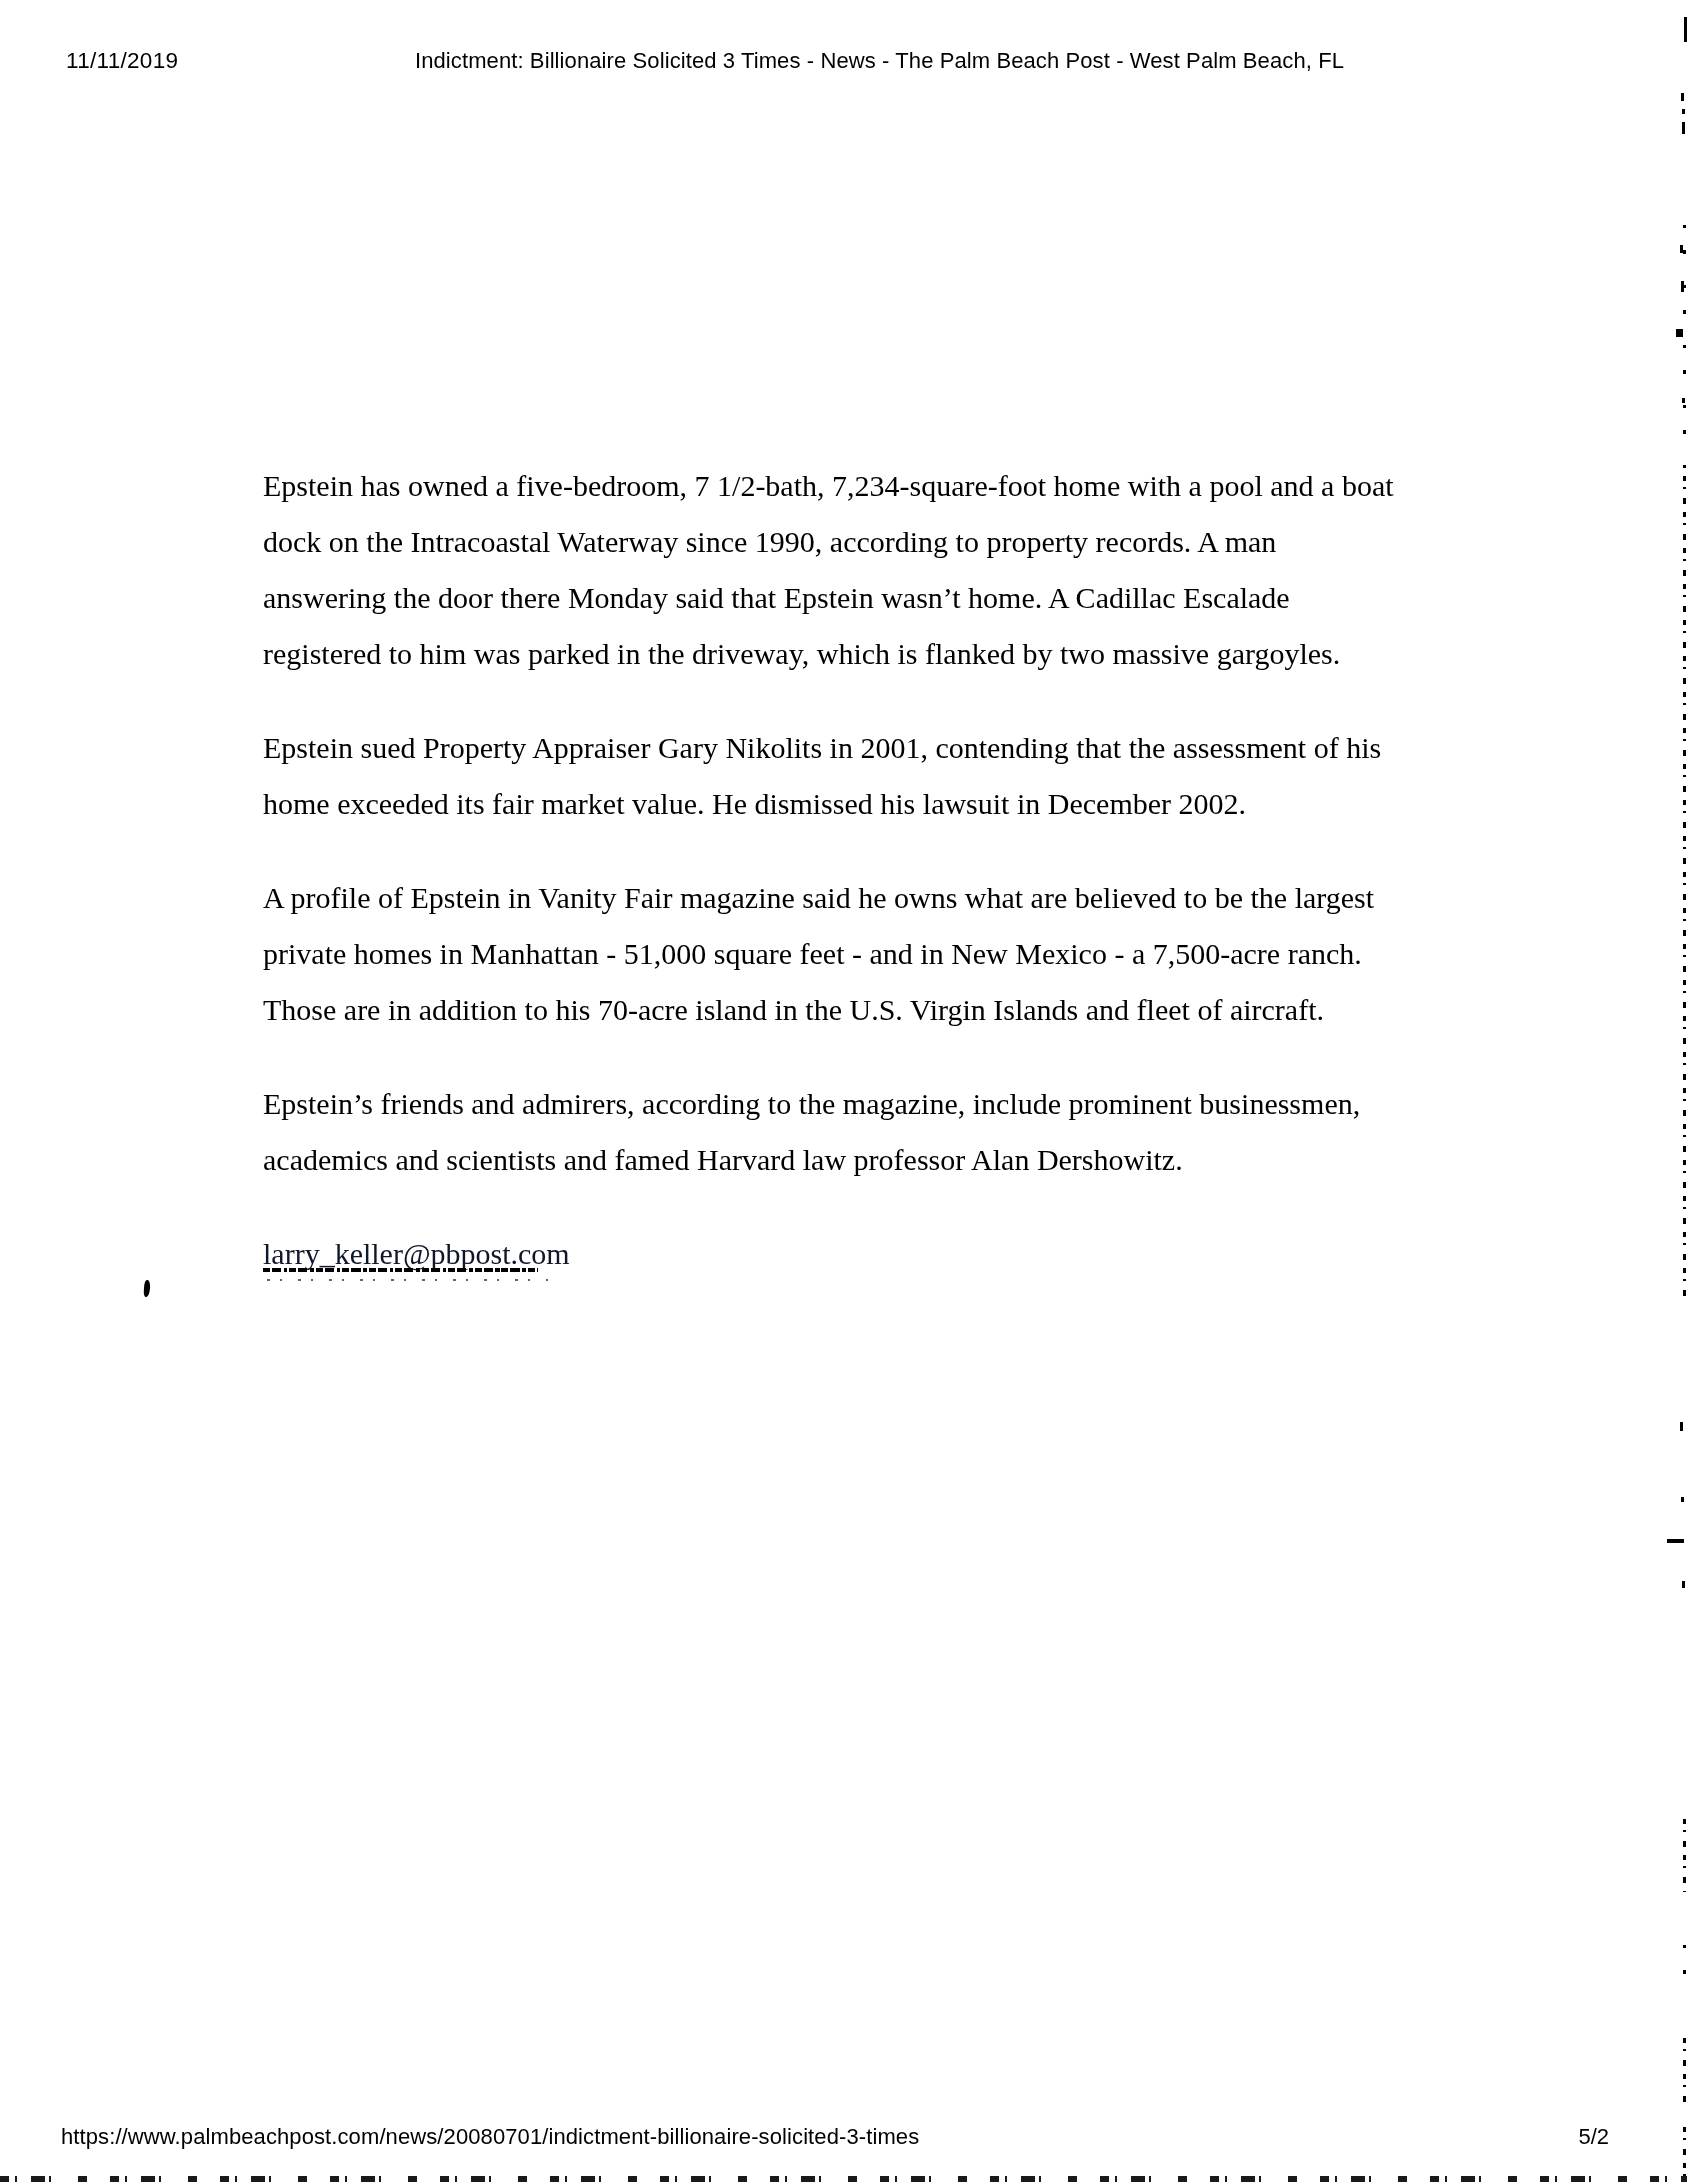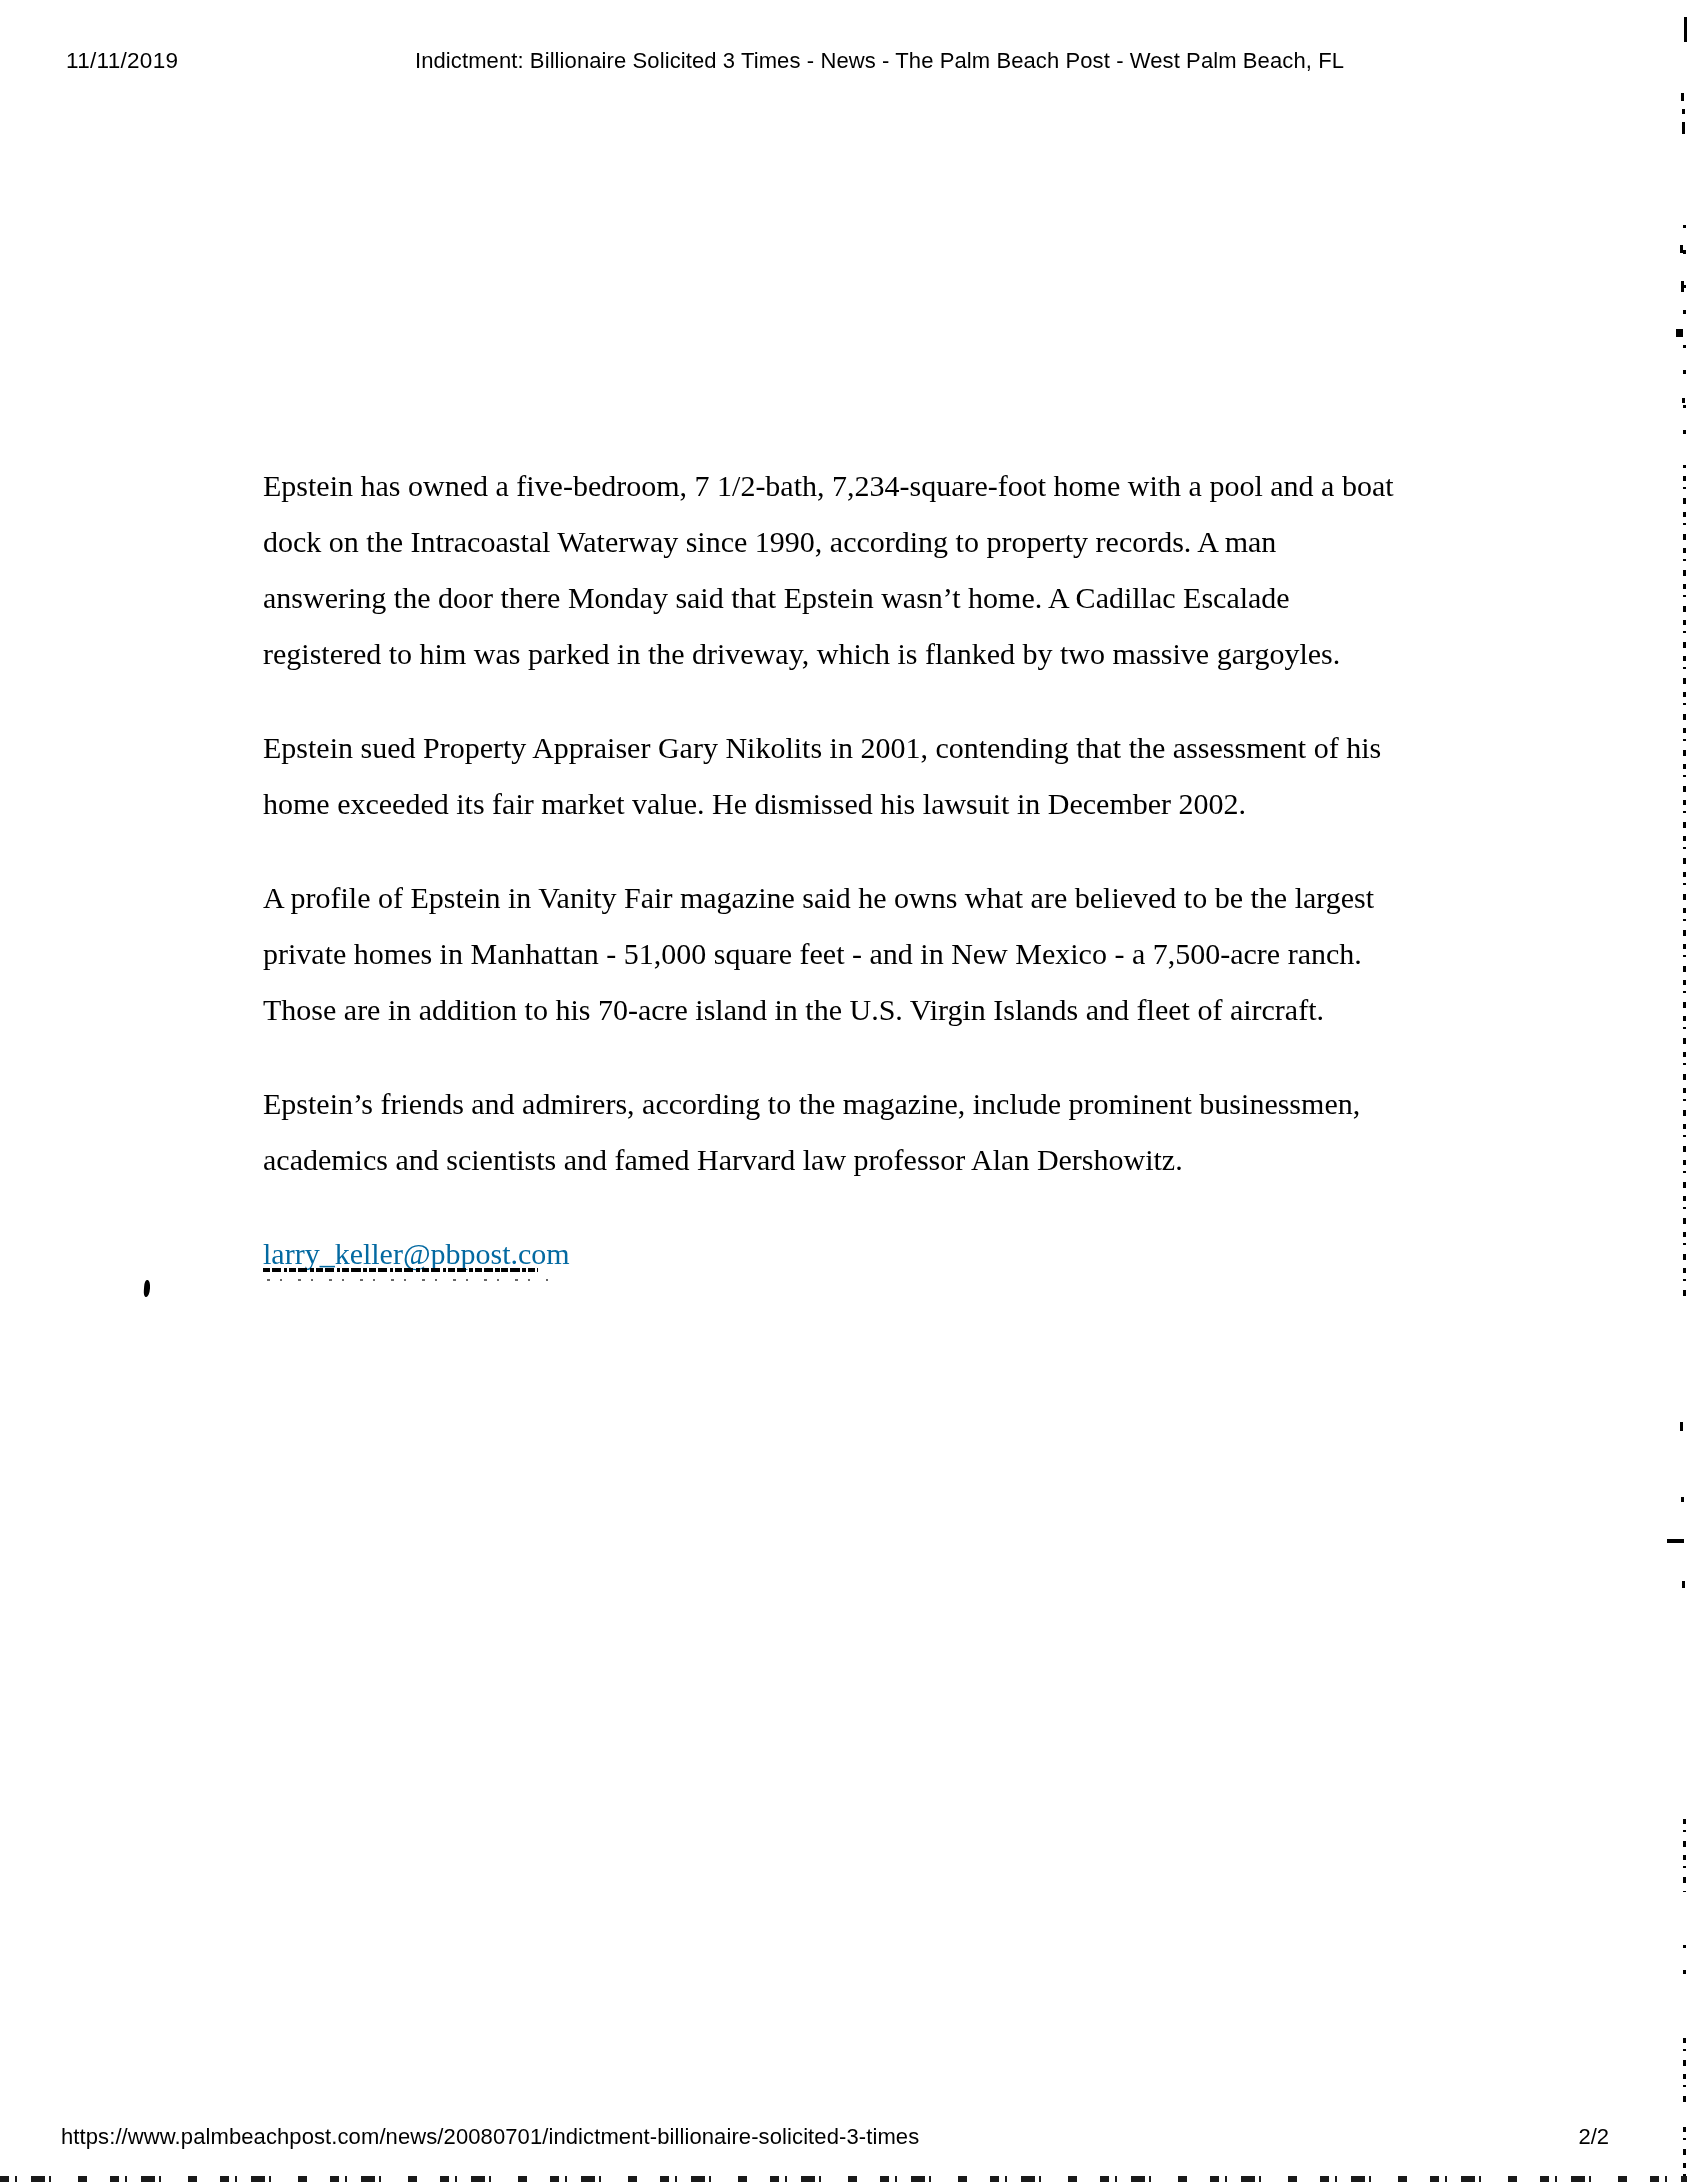--- a/index.html
+++ b/index.html
@@ -29,21 +29,21 @@
     font-family: "Liberation Serif", serif;
     font-size: 30px; line-height: 56px;
     color: #000;
   }
   .article p { margin: 0 0 38px 0; }
 
   .email-row { position: relative; margin-top: 1.3px; width: 284px; }
   .email-link {
     font-family: "Liberation Serif", serif;
     font-size: 30px; line-height: 40px;
-    color: #0369a1; text-decoration: none; display: inline-block;
+    color: #0f172a; text-decoration: none; display: inline-block;
   }
   
   .email-underline {
     position: absolute; left: 0px; top: 42px; width: 275px; height: 4px;
     background: repeating-linear-gradient(90deg,
       #000 0 6.6px, transparent 6.6px 8.6px,
       #000 8.6px 18px, transparent 18px 20.5px,
       #000 20.5px 24.5px, transparent 24.5px 26.5px);
   }
   .email-underline-echo {
@@ -104,21 +104,21 @@
   <p>Epstein’s friends and admirers, according to the magazine, include prominent businessmen, academics and scientists and famed Harvard law professor Alan Dershowitz.</p>
   <div class="email-row">
     <a href="#" class="email-link">larry_keller@pbpost.com</a>
     <div class="email-underline"></div>
     <div class="email-underline-echo"></div>
   </div>
 </div>
 
 <div class="print-footer">
   <span class="footer-url">https://www.palmbeachpost.com/news/20080701/indictment-billionaire-solicited-3-times</span>
-  <span class="footer-page">2/2</span>
+  <span class="footer-page">5/2</span>
 </div>
 
 <div class="artifact" style="left:1684px; top:16.5px;  width:3.3px;  height:25px;"></div>
 <div class="artifact" style="left:1681px; top:93px; width:2.6px;  height:8px;"></div>
 <div class="artifact" style="left:1682px; top:109px; width:2.6px;  height:5.3px;"></div>
 <div class="artifact" style="left:1682px; top:122px; width:3.3px;  height:12px;"></div>
 <div class="artifact" style="left:1680px; top:245px; width:2.6px;  height:8px;"></div>
 <div class="artifact" style="left:1681px; top:281px; width:2.6px;  height:10.6px;"></div>
 <div class="artifact" style="left:1676px; top:329px; width:6.6px; height:8px;"></div>
 <div class="artifact" style="left:1682px; top:398px; width:2.6px;  height:5.3px;"></div>

